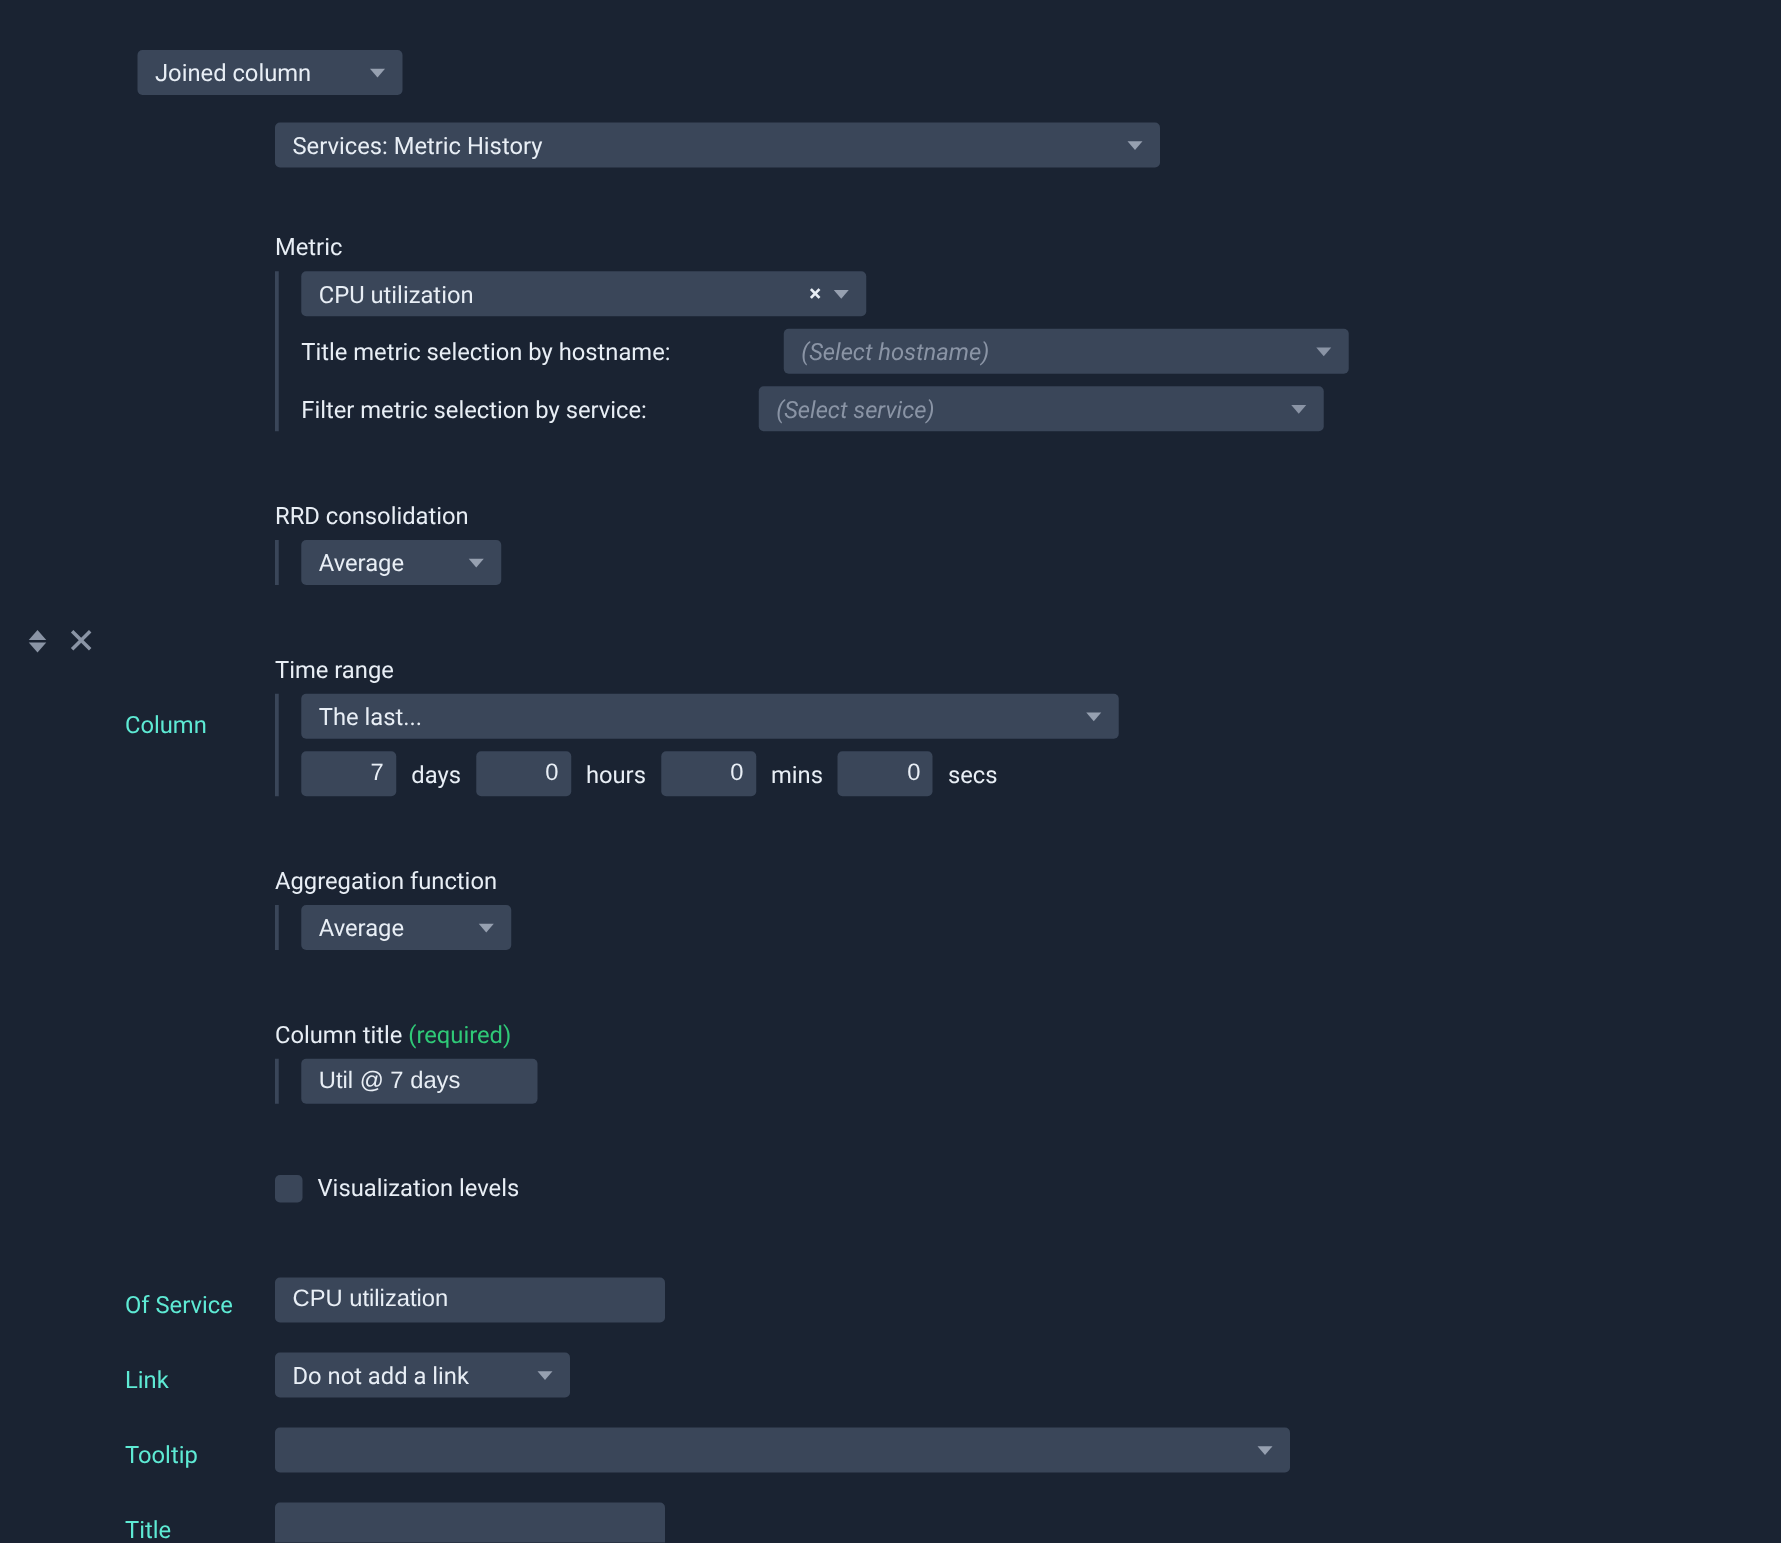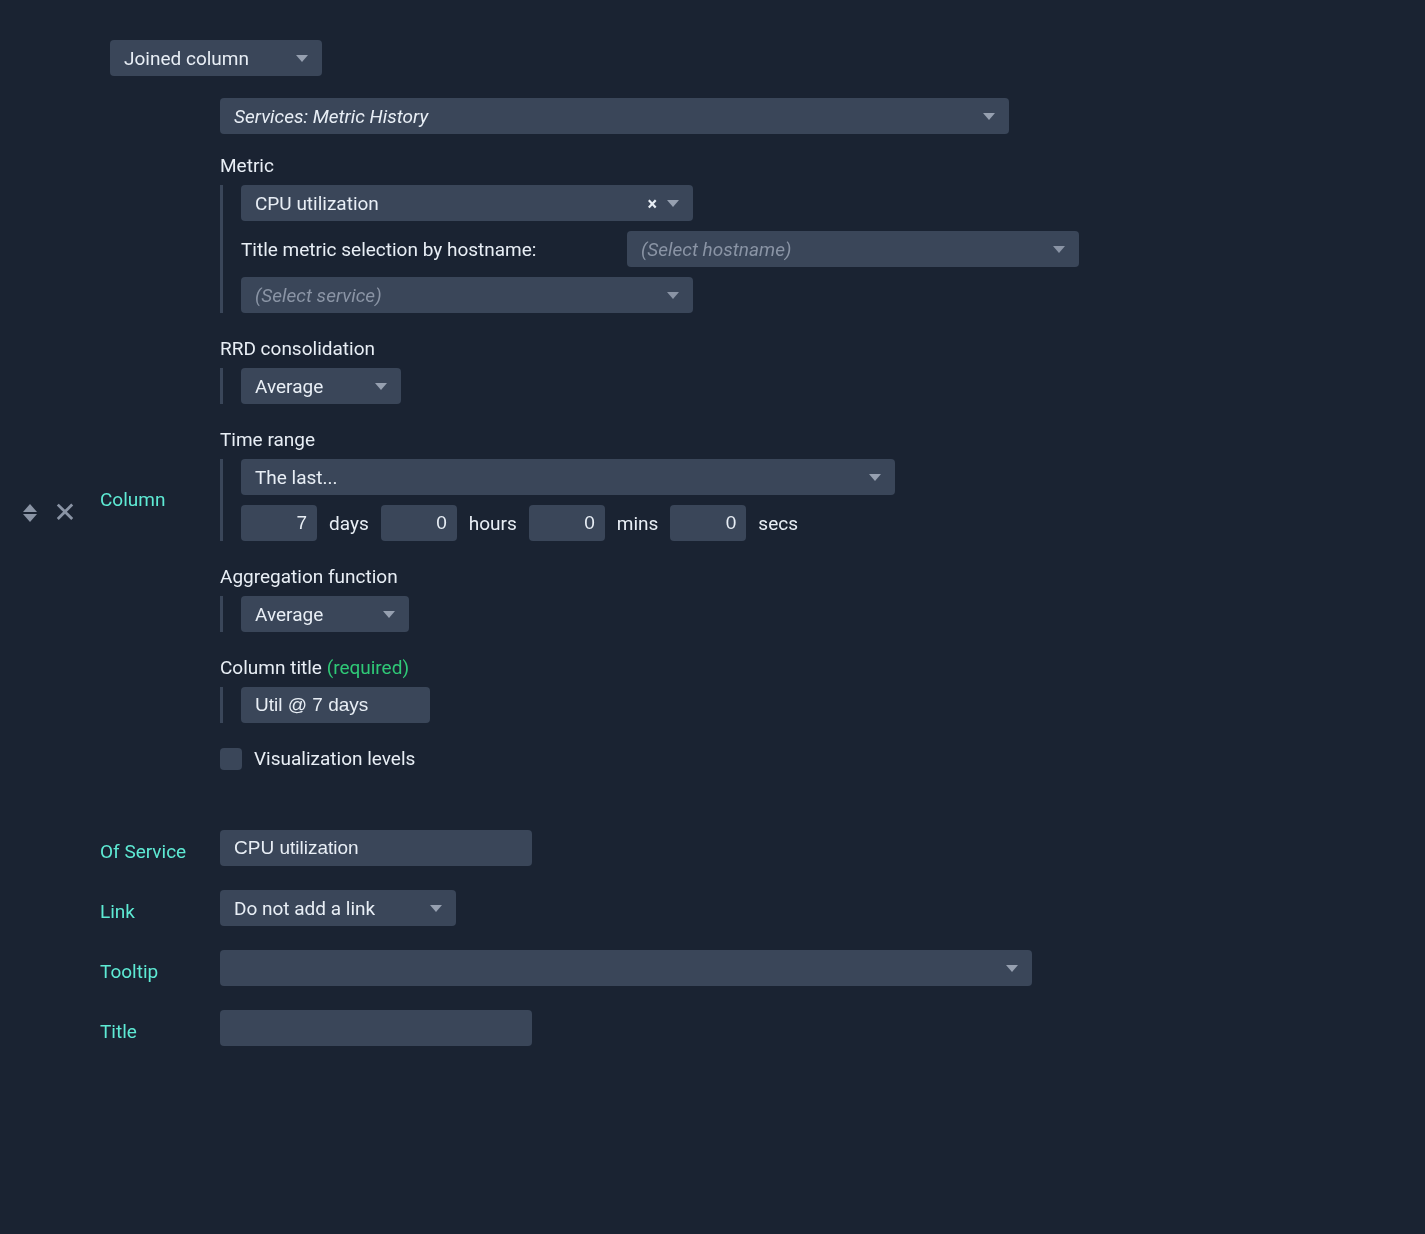--- a/index.html
+++ b/index.html
@@ -83,21 +83,21 @@
     border-left: 7px solid transparent;
     border-right: 7px solid transparent;
     border-top: 8px solid #8a94a5;
   }
   .close-x { color: #8a94a5; font-size: 28px; cursor: pointer; font-weight: 300; }
   .main-col { flex: 1; padding-right: 40px; }
   .top-dropdown-row { padding-left: 10px; margin-bottom: 22px; }
   .layout-table { display: grid; grid-template-columns: 120px 1fr; column-gap: 0; }
   .side-label { color: #5eead4; padding-top: 6px; }
   .side-label.column-label { align-self: center; }
-  .section { margin-bottom: 24px; }
+  .section { margin-bottom: 24px; margin-top: 32px; }
   .section-label { margin-bottom: 8px; }
   .indent-block {
     border-left: 3px solid #3a4659;
     padding-left: 18px;
     margin-left: 0;
   }
   .field-row {
     display: flex;
     align-items: center;
     gap: 14px;
@@ -181,21 +181,21 @@
       <div class="top-dropdown-row">
         <div class="dropdown" style="width:212px;margin-top:34px;">
           <span>Joined column</span>
           <span class="caret"></span>
         </div>
       </div>
 
       <div class="layout-table">
         <div></div>
         <div class="spacer-col2 services-row">
-          <div class="dropdown wide" style="width:789px;font-style:italic;">
+          <div class="dropdown wide" style="width:708px;">
             <span>Services: Metric History</span>
             <span class="caret"></span>
           </div>
         </div>
 
         <div></div>
         <div class="spacer-col2 section">
           <div class="section-label">Metric</div>
           <div class="indent-block">
             <div class="field-row">
@@ -208,20 +208,21 @@
               </div>
             </div>
             <div class="field-row">
               <span style="width:372px;">Title metric selection by hostname:</span>
               <div class="select-ph">
                 <span>(Select hostname)</span>
                 <span class="caret"></span>
               </div>
             </div>
             <div class="field-row">
+              <span style="width:352px;">Filter metric selection by service:</span>
               <div class="select-ph">
                 <span>(Select service)</span>
                 <span class="caret"></span>
               </div>
             </div>
           </div>
         </div>
 
         <div></div>
         <div class="spacer-col2 section">

